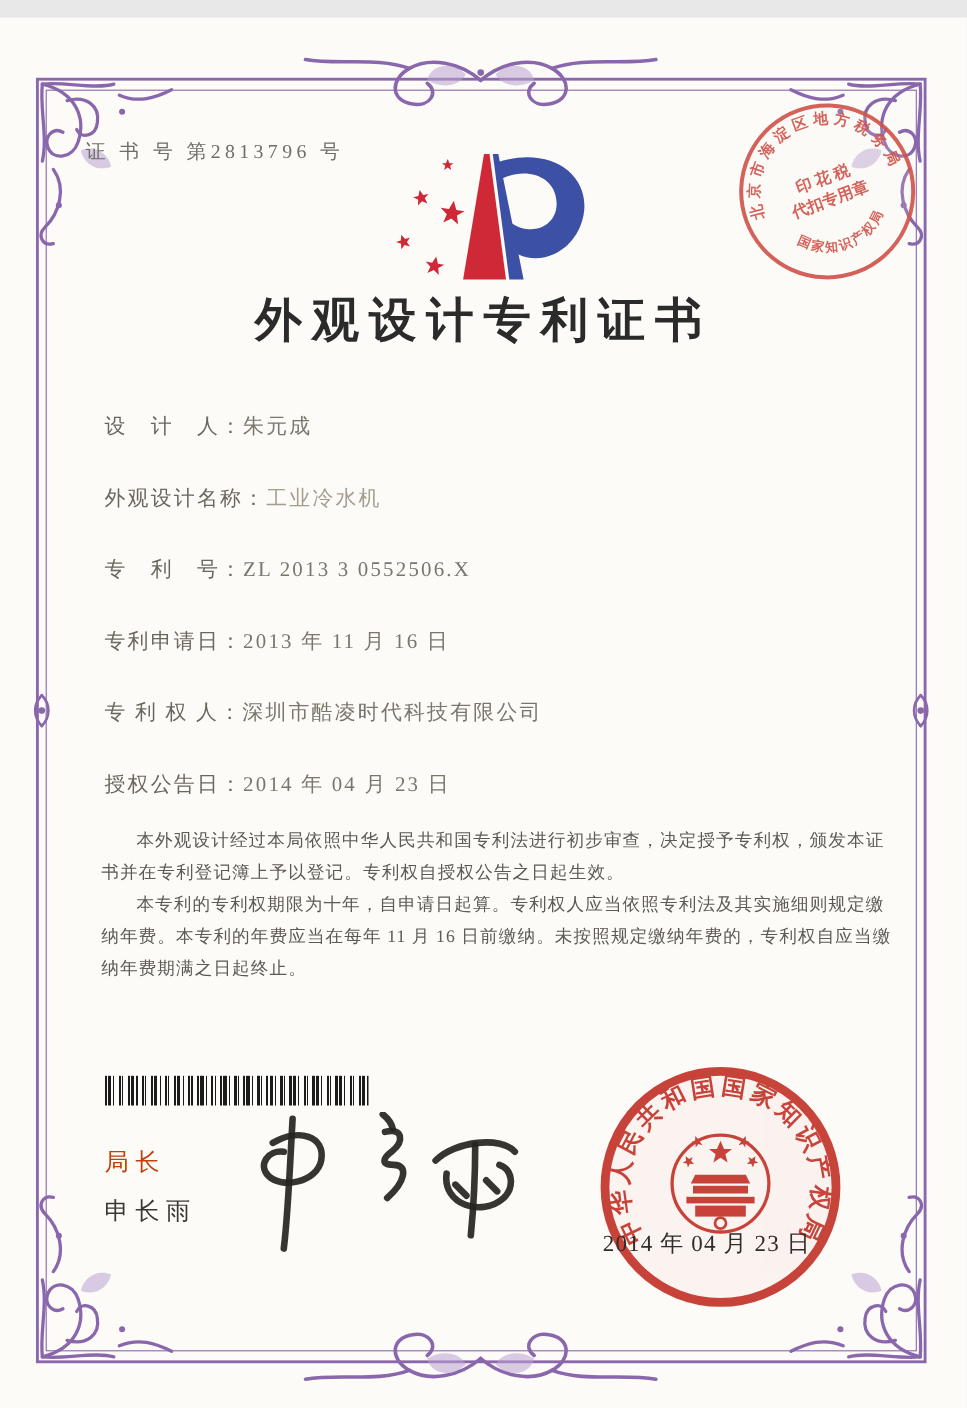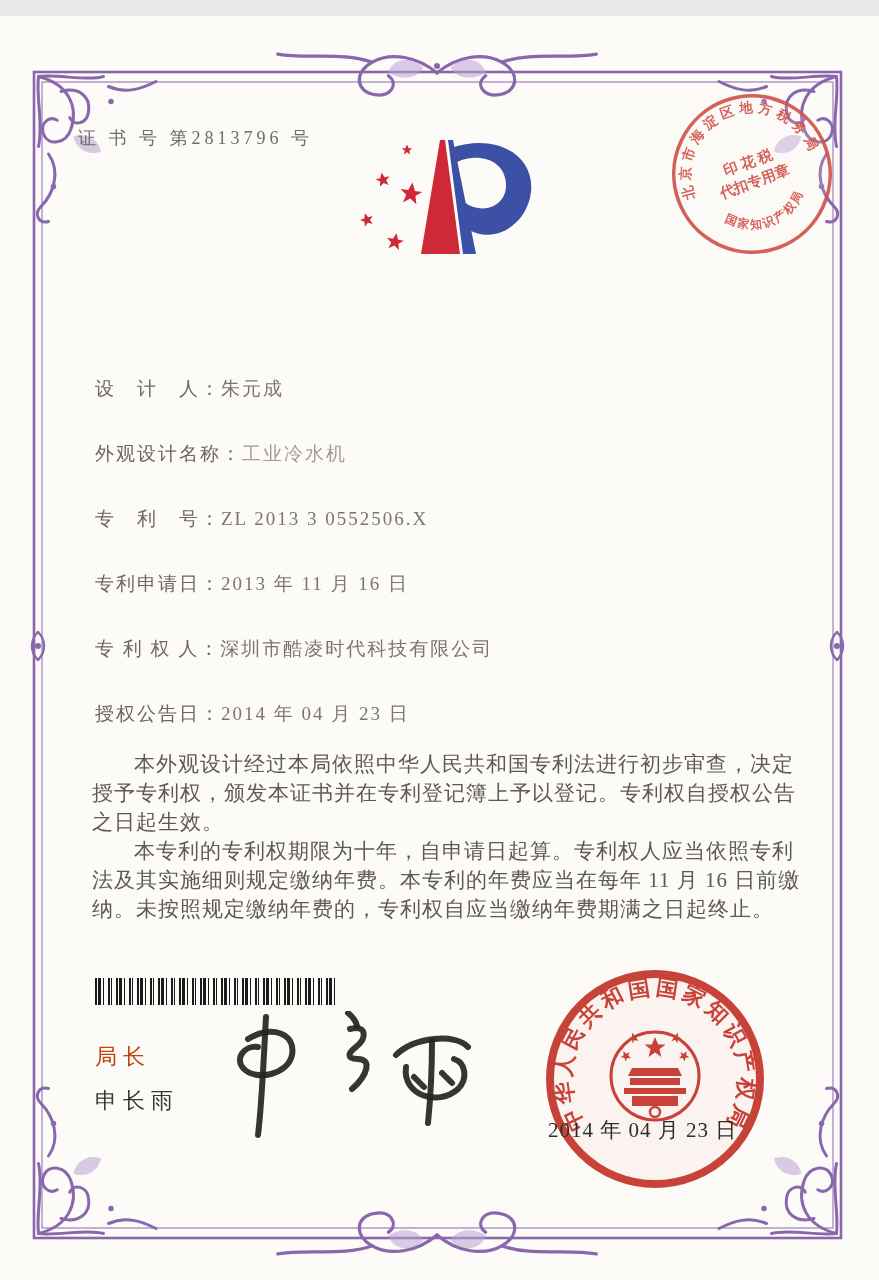--- a/index.html
+++ b/index.html
@@ -32,21 +32,21 @@
   .stamp-ring{fill:rgba(255,245,243,0.15);stroke:var(--stamp-red);stroke-width:4;}
   .stamp-text{fill:var(--stamp-red);font-family:"Liberation Serif",serif;font-weight:700;}
   
   .fields{position:absolute;left:95px;top:360px;width:700px;}
   .field{height:25px;line-height:25px;margin-bottom:40px;font-size:19px;
          letter-spacing:2px;color:var(--text-gray);white-space:nowrap;}
   .field .fvalue{color:#7b766c;}
   .field.faint .fvalue{color:var(--faint-gray);}
   
   .body-text{position:absolute;left:92px;top:734px;width:722px;
-             font-size:21px;line-height:29px;letter-spacing:1px;color:#5e5952;}
+             font-size:16px;line-height:29px;letter-spacing:1px;color:#5e5952;}
   .body-text p{text-indent:2em;margin:0;}
   
   .barcode{position:absolute;left:95px;top:962px;width:240px;height:27px;
     background:repeating-linear-gradient(90deg,
       var(--barcode-black) 0 2px, transparent 2px 3px,
       var(--barcode-black) 3px 6px, transparent 6px 8px,
       var(--barcode-black) 8px 9px, transparent 9px 13px,
       var(--barcode-black) 13px 15px, transparent 15px 16px,
       var(--barcode-black) 16px 17px, transparent 17px 21px);}
   
@@ -137,20 +137,21 @@
     <text class="stamp-text" font-size="15" letter-spacing="5">
       <textPath href="#taxTop" startOffset="50%" text-anchor="middle">北京市海淀区地方税务局</textPath>
     </text>
     <text class="stamp-text" font-size="13" letter-spacing="2">
       <textPath href="#taxBottom" startOffset="50%" text-anchor="middle">国家知识产权局</textPath>
     </text>
     <text class="stamp-text" x="110" y="102" font-size="16" text-anchor="middle">印 花 税</text>
     <text class="stamp-text" x="110" y="124" font-size="16" text-anchor="middle">代扣专用章</text>
   </svg>
 
+  <h1 class="title">外观设计专利证书</h1>
 
   <div class="fields">
     <div class="field">
       <span class="flabel">设　计　人：</span><span class="fvalue">朱元成</span>
     </div>
     <div class="field faint">
       <span class="flabel">外观设计名称：</span><span class="fvalue">工业冷水机</span>
     </div>
     <div class="field">
       <span class="flabel">专　利　号：</span><span class="fvalue">ZL 2013 3 0552506.X</span>

